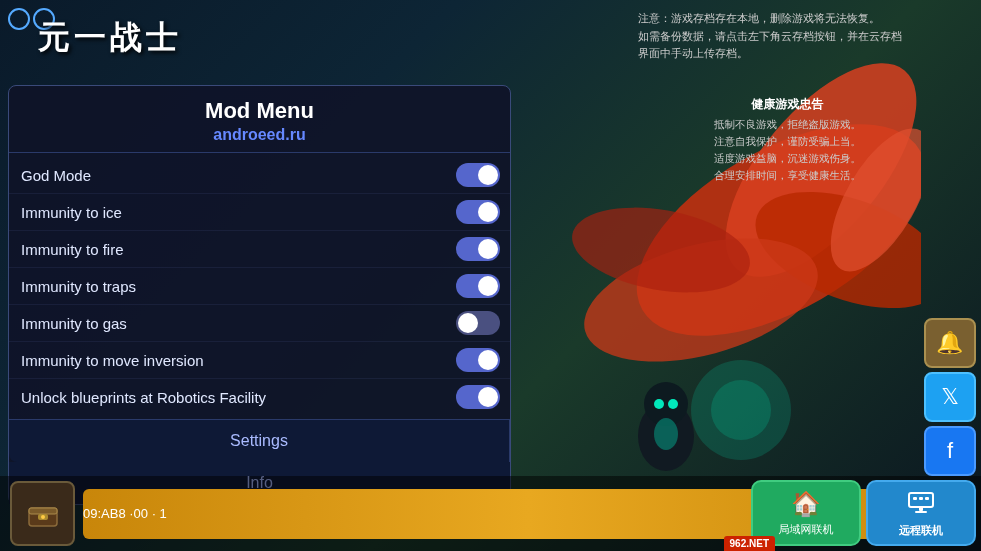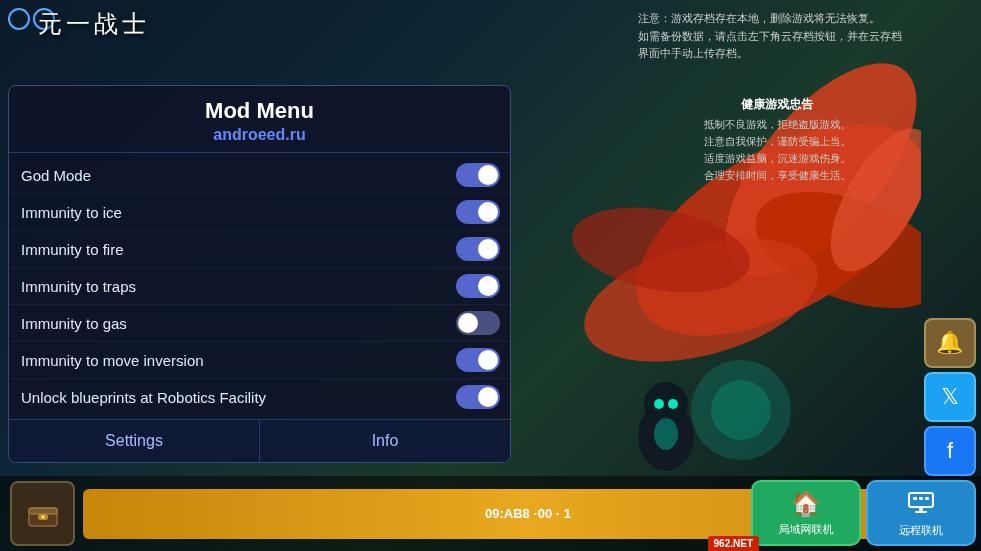--- a/index.html
+++ b/index.html
@@ -32,21 +32,21 @@
       color: #ccc;
       font-size: 11px;
       line-height: 1.6;
       max-width: 300px;
     }
 
     
     .health-warning {
       position: absolute;
       top: 95px;
-      right: 130px;
+      right: 120px;
       color: #ccc;
       font-size: 10.5px;
       line-height: 1.6;
       text-align: center;
     }
 
     .health-warning .title {
       color: #fff;
       font-size: 12px;
       font-weight: bold;
@@ -138,20 +138,21 @@
     }
 
     .toggle.off .toggle-knob {
       left: 2px;
     }
 
     
     .mod-menu-tabs {
       display: flex;
       border-top: 1px solid #2a3a6a;
+      flex-direction: column;
     }
 
     .mod-tab {
       flex: 1;
       padding: 12px;
       text-align: center;
       color: #aabbff;
       font-size: 16px;
       cursor: pointer;
       border: none;
@@ -194,24 +195,23 @@
     }
 
     .bottom-gold-bar {
       flex: 1;
       margin: 0 8px;
       height: 50px;
       background: linear-gradient(90deg, #c8860a, #e8a820, #c8860a);
       border-radius: 6px;
       display: flex;
       align-items: center;
-      justify-content: center;
       color: #fff;
       font-size: 13px;
-      font-weight: bold;
+      font-weight: normal;
     }
 
     
     .right-side-btns {
       position: absolute;
       right: 5px;
       bottom: 75px;
       display: flex;
       flex-direction: column;
       gap: 4px;
@@ -269,31 +269,32 @@
     }
 
     .lan-btn {
       background: #20aa60;
       border: 2px solid #40cc80;
     }
 
     .remote-btn {
       background: #2288cc;
       border: 2px solid #44aaee;
+      font-weight: bold;
     }
 
     .net-icon {
       font-size: 24px;
     }
 
     
     .badge-962 {
       position: absolute;
       bottom: 0;
-      right: 222px;
+      right: 206px;
       background: #cc2200;
       color: #fff;
       font-size: 10px;
       font-weight: bold;
       padding: 2px 6px;
       border-radius: 3px 3px 0 0;
     }
 
     
     .ee-logo {
@@ -308,25 +309,25 @@
       width: 22px;
       height: 22px;
       border-radius: 50%;
       border: 2px solid #55aaff;
       background: transparent;
     }
 
     
     .game-title-cn {
       position: absolute;
-      top: 8px;
+      top: 16px;
       left: 38px;
       color: #fff;
-      font-size: 24px;
-      font-weight: normal;
+      font-size: 32px;
+      font-weight: bold;
       font-family: Arial, sans-serif;
       letter-spacing: 4px;
       text-shadow: 2px 2px 4px #000;
     }
 
     
     .char-silhouette {
       position: absolute;
       bottom: 75px;
       right: 270px;

